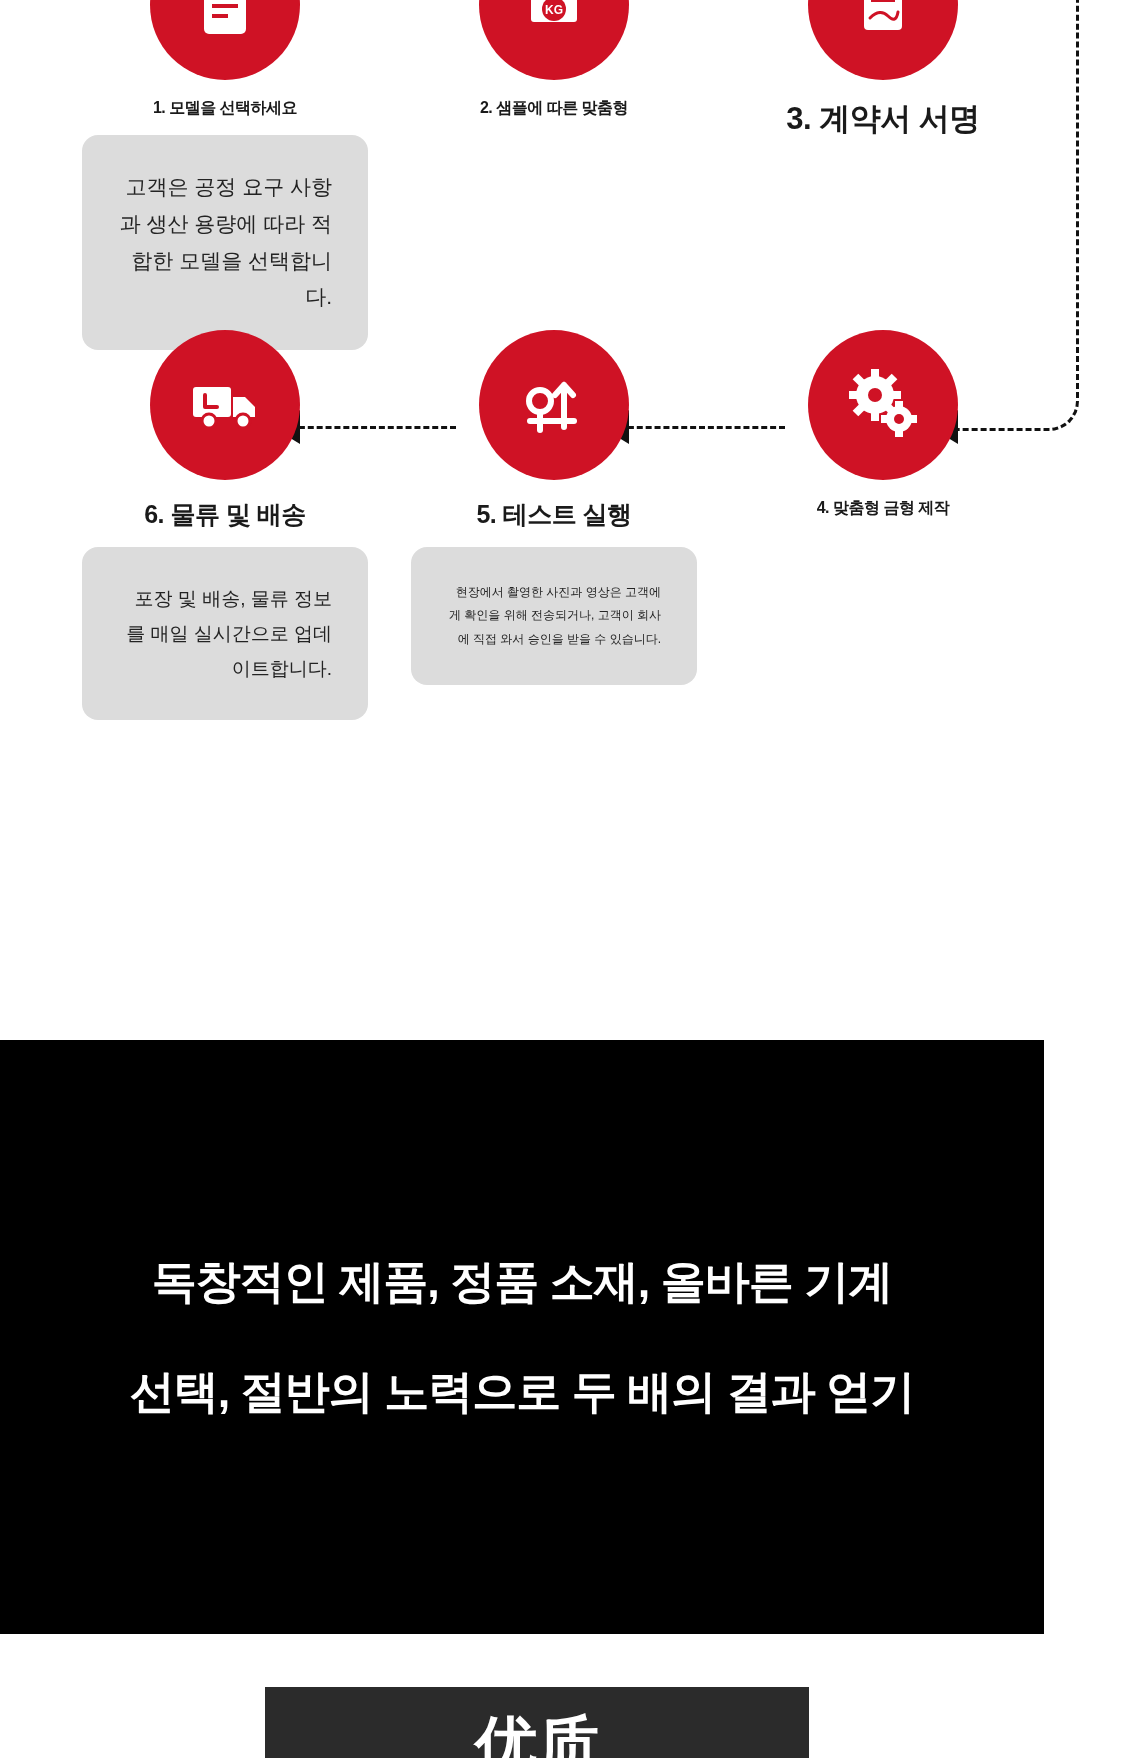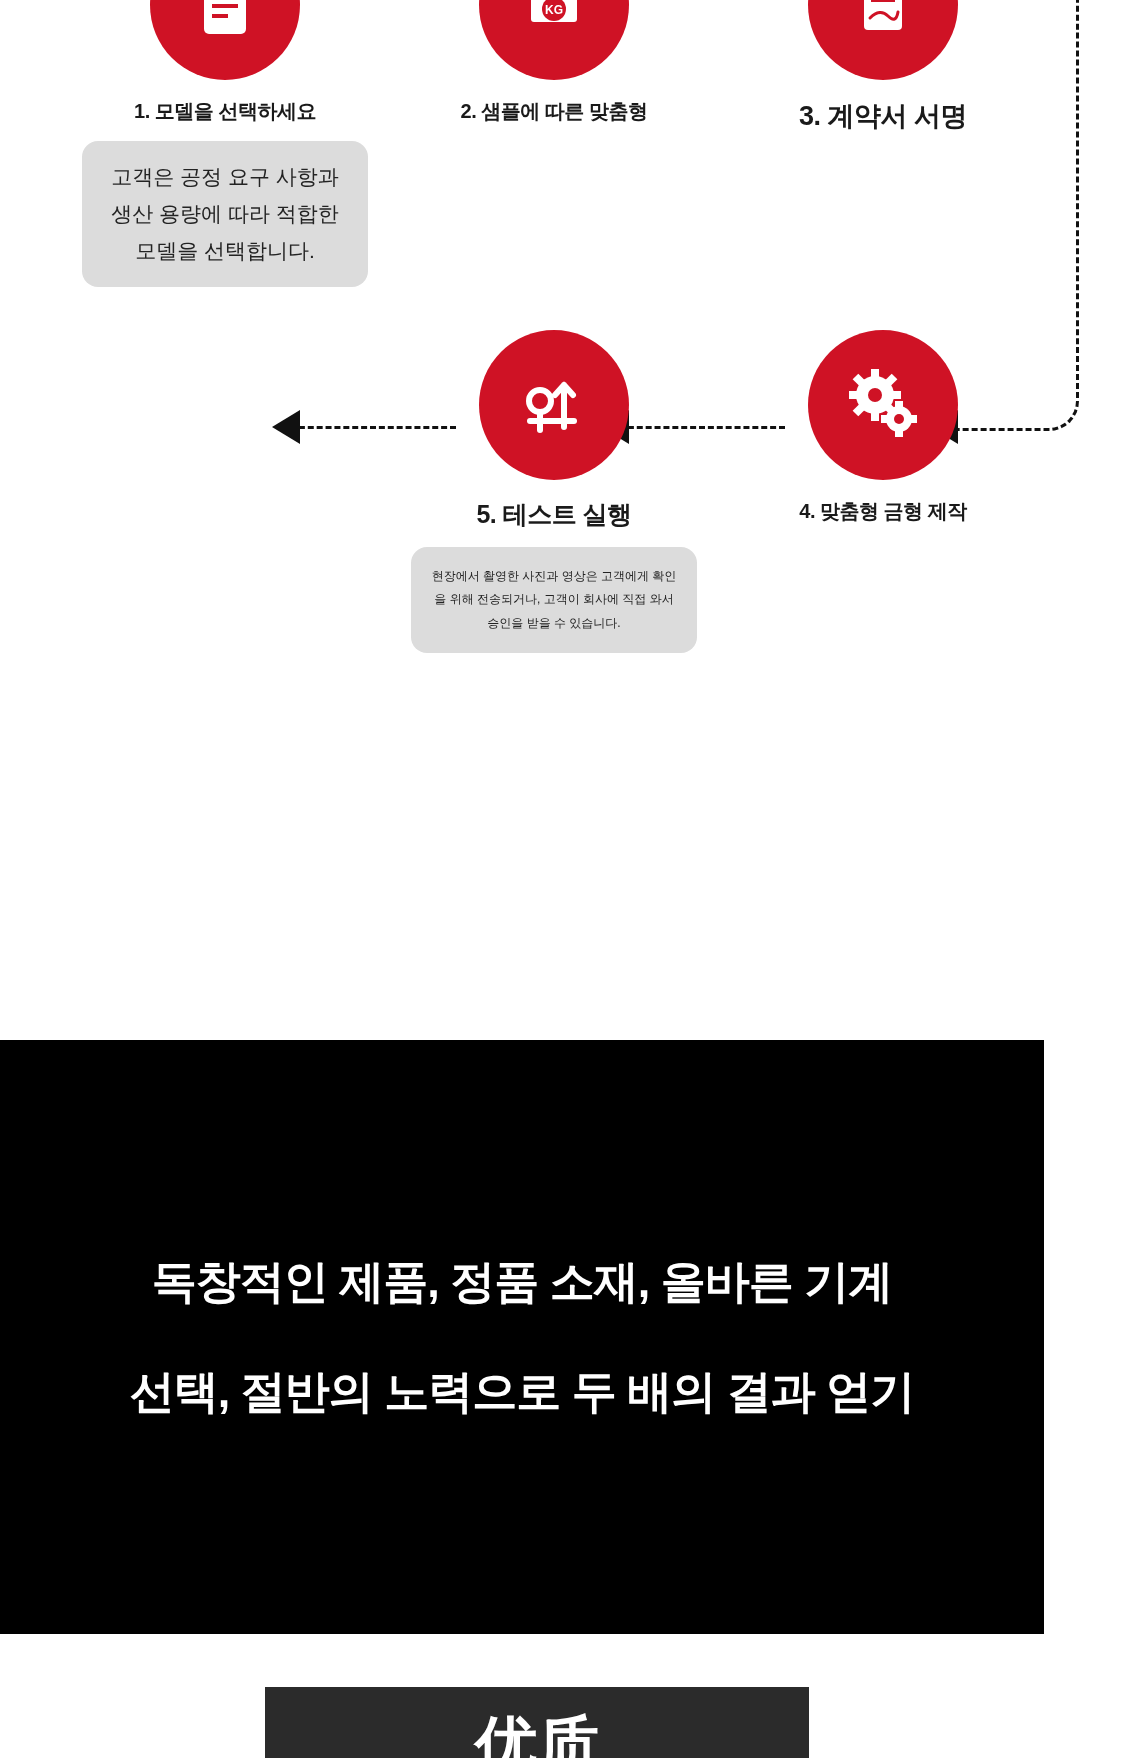--- a/index.html
+++ b/index.html
@@ -55,36 +55,36 @@
   }
   .badge svg { display: block; }
 
   .step-title {
     margin-top: 18px;
     color: #1a1a1a;
     text-align: center;
     font-weight: 700;
     letter-spacing: -0.5px;
   }
-  .t-sm { font-size: 20px; }
+  .t-sm { font-size: 16px; }
   .t-md { font-size: 25px; }
-  .t-lg { font-size: 27px; }
+  .t-lg { font-size: 31px; }
 
   .card {
     margin-top: 16px;
     width: 286px;
     box-sizing: border-box;
     background: #dcdcdc;
     border-radius: 16px;
     padding: 18px 20px;
     color: #232323;
   }
   .card p {
-    margin: 0;
-    text-align: center;
+    margin: 16px;
+    text-align: right;
   }
   .c-sm { font-size: 12px; line-height: 1.95; }
   .c-md { font-size: 19px; line-height: 1.85; }
   .c-lg { font-size: 21px; line-height: 1.75; }
 
   
   .arrow-line {
     position: absolute;
     top: 426px;
     height: 0;
@@ -223,20 +223,35 @@
   </div>
 
   <div class="arrow-line arrow-a"></div>
   <div class="arrow-line arrow-b"></div>
   <div class="arrow-head head-a"></div>
   <div class="arrow-head head-b"></div>
   <div class="arrow-head head-c"></div>
 
   <div class="row row-bottom">
 
+    <div class="step col1">
+      <div class="badge">
+        <svg width="96" height="96" viewBox="0 0 96 96" aria-hidden="true">
+          <rect x="16" y="30" width="38" height="30" rx="3" fill="#ffffff"></rect>
+          <path d="M56 40 h12 l10 10 v10 h-22 z" fill="#ffffff"></path>
+          <circle cx="32" cy="64" r="7" fill="#ffffff" stroke="#cf1225" stroke-width="3"></circle>
+          <circle cx="66" cy="64" r="7" fill="#ffffff" stroke="#cf1225" stroke-width="3"></circle>
+          <path d="M28 38 v12 h12" stroke="#cf1225" stroke-width="4" fill="none" stroke-linecap="round" stroke-linejoin="round"></path>
+        </svg>
+      </div>
+      <div class="step-title t-md">6. 물류 및 배송</div>
+      <div class="card">
+        <p class="c-md">포장 및 배송, 물류 정보를 매일 실시간으로 업데이트합니다.</p>
+      </div>
+    </div>
 
     <div class="step col2">
       <div class="badge">
         <svg width="96" height="96" viewBox="0 0 96 96" aria-hidden="true">
           <circle cx="34" cy="44" r="11" fill="none" stroke="#ffffff" stroke-width="6"></circle>
           <path d="M34 55 v18" stroke="#ffffff" stroke-width="6" stroke-linecap="round"></path>
           <path d="M24 64 h44" stroke="#ffffff" stroke-width="6" stroke-linecap="round"></path>
           <path d="M58 70 v-42 M58 28 l-9 10 M58 28 l9 10" stroke="#ffffff" stroke-width="6" fill="none" stroke-linecap="round" stroke-linejoin="round"></path>
         </svg>
       </div>

